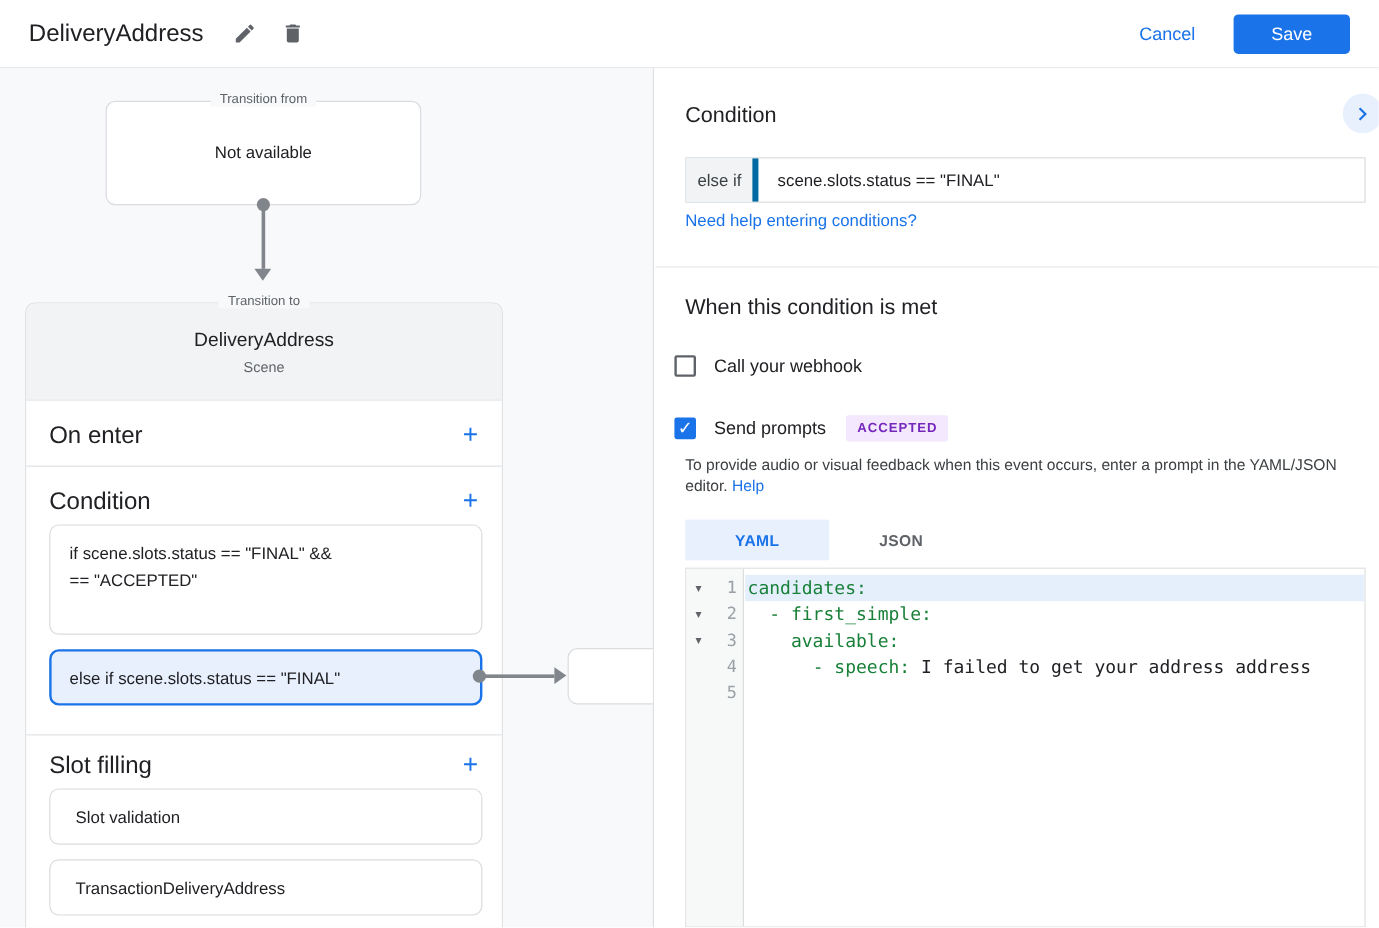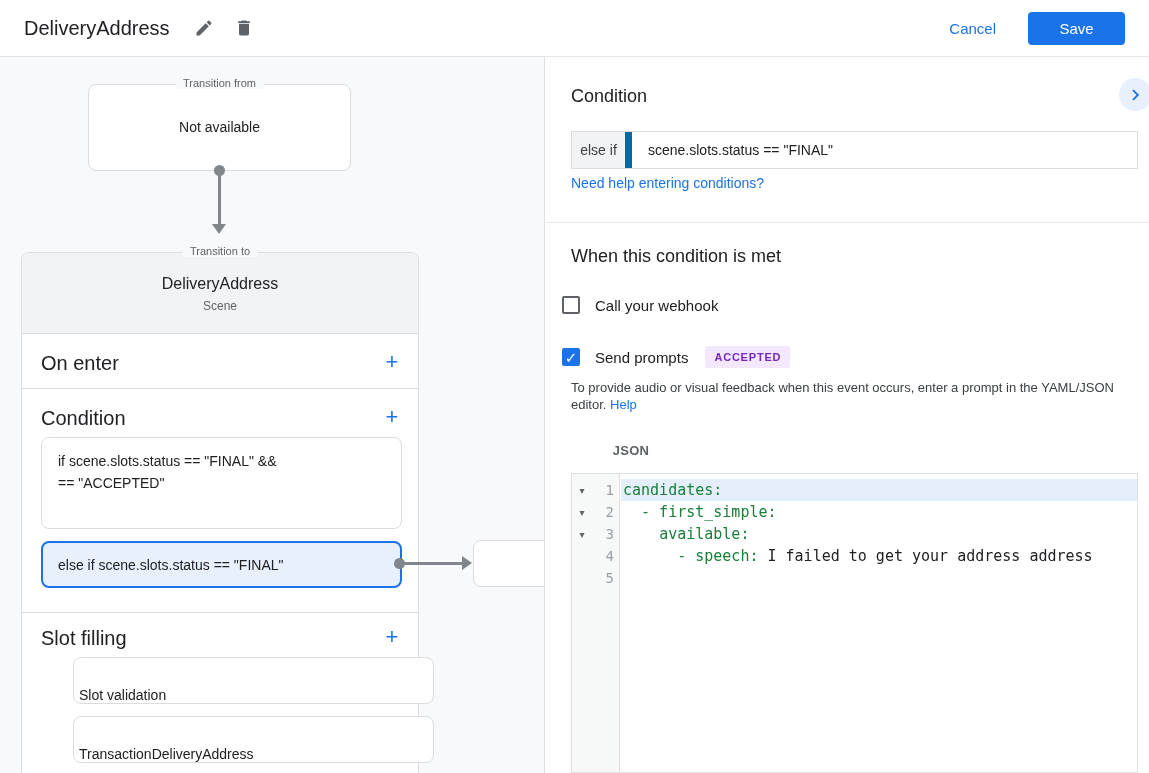--- a/index.html
+++ b/index.html
@@ -82,21 +82,21 @@
   }
   .chip {
     position:absolute; left:19px; width:361px; background:#fff;
     border:1px solid #dadce0; border-radius:8px; font-size:14px; color:#202124; cursor:pointer;
   }
   .chip-cond1 { top:48px; height:92px; padding:12px 16px; line-height:22px; }
   .chip-cond2 {
     top:152px; height:47px; background:#e8f0fe; border:2px solid #1a73e8;
     display:flex; align-items:center; padding:0 15px;
   }
-  .chip-slot { height:47px; display:flex; align-items:flex-end; padding:0 5px;margin-left:32px; }
+  .chip-slot { height:47px; display:flex; align-items:center; padding:0 21px; }
   .chip-slot1 { top:44px; }
   .chip-slot2 { top:103px; }
   
   .h-conn-dot { position:absolute; left:394px; top:501px; width:11px; height:11px; border-radius:50%; background:#80868b; }
   .h-conn-line { position:absolute; left:403px; top:505px; width:59px; height:3px; background:#80868b; }
   .h-conn-arrow {
     position:absolute; left:462px; top:499px; width:0; height:0;
     border-top:7px solid transparent; border-bottom:7px solid transparent; border-left:10px solid #80868b;
   }
   .target-box {
@@ -114,21 +114,21 @@
     position:absolute; left:573px; top:21px; width:33px; height:33px; border-radius:50%;
     background:#e8f0fe; border:none; cursor:pointer;
     display:flex; align-items:center; justify-content:center;
   }
   .collapse-btn svg { width:22px; height:22px; fill:#1a73e8; }
   .cond-row {
     position:absolute; left:25px; top:74px; width:567px; height:38px;
     border:1px solid #dadce0; display:flex; align-items:stretch; background:#fff;
   }
   .cond-prefix {
-    width:60px; background:#f1f3f4; border-right:7px solid #0369a1;
+    width:60px; background:#f1f3f4; border-right:5px solid #0369a1;
     display:flex; align-items:center; justify-content:center; font-size:14px; color:#3c4043;
   }
   .cond-input {
     flex:1; border:none; outline:none; padding:0 16px; font-size:14px;
     color:#202124; font-family:inherit; background:transparent;
   }
   .help-link {
     position:absolute; left:25px; top:118px; font-size:14px; color:#1a73e8;
     text-decoration:none; cursor:pointer;
   }
@@ -297,20 +297,21 @@
     </div>
     <span class="check-label">Send prompts</span>
     <span class="lang-badge">ACCEPTED</span>
   </div>
 
   <div class="rp-desc"><span>To provide audio or visual feedback when this event occurs, enter a prompt in the YAML/JSON editor.</span>
     <a class="inline-link">Help</a>
   </div>
 
   <div class="tabs">
+    <button class="tab active">YAML</button>
     <button class="tab">JSON</button>
   </div>
 
   <div class="editor">
     <div class="ed-gutter-bg"></div>
     <div class="ed-lines">
         <div class="ed-row hl">
           <span class="ed-fold">▾</span>
           <span class="ed-num">1</span>
           <span class="ed-code"><span class="tok-key">candidates:</span></span>

